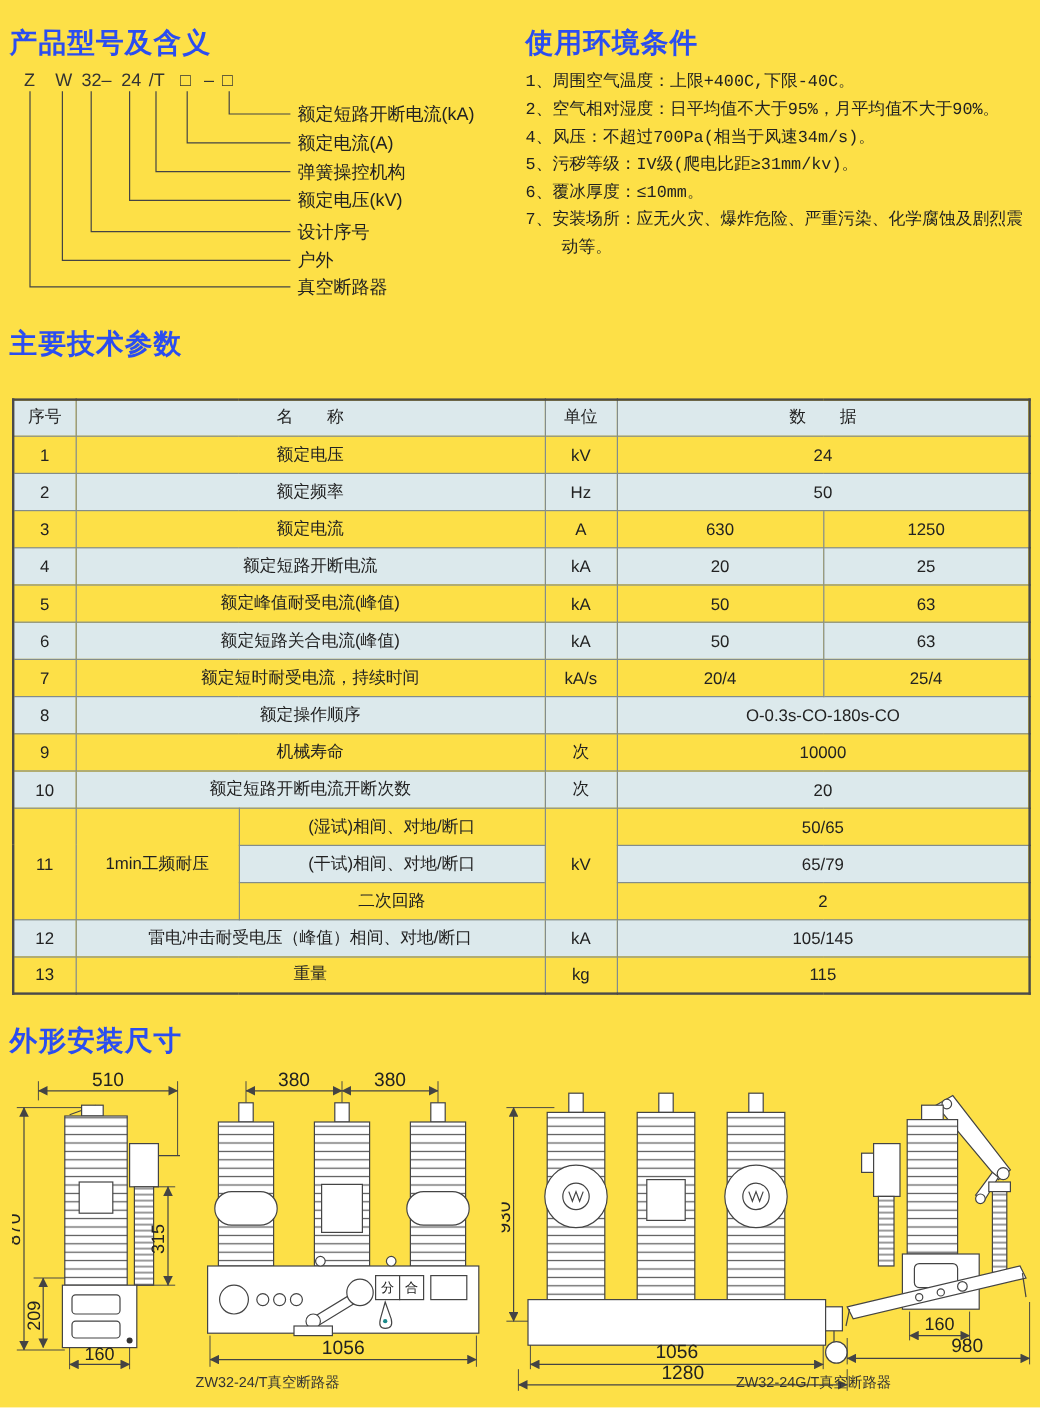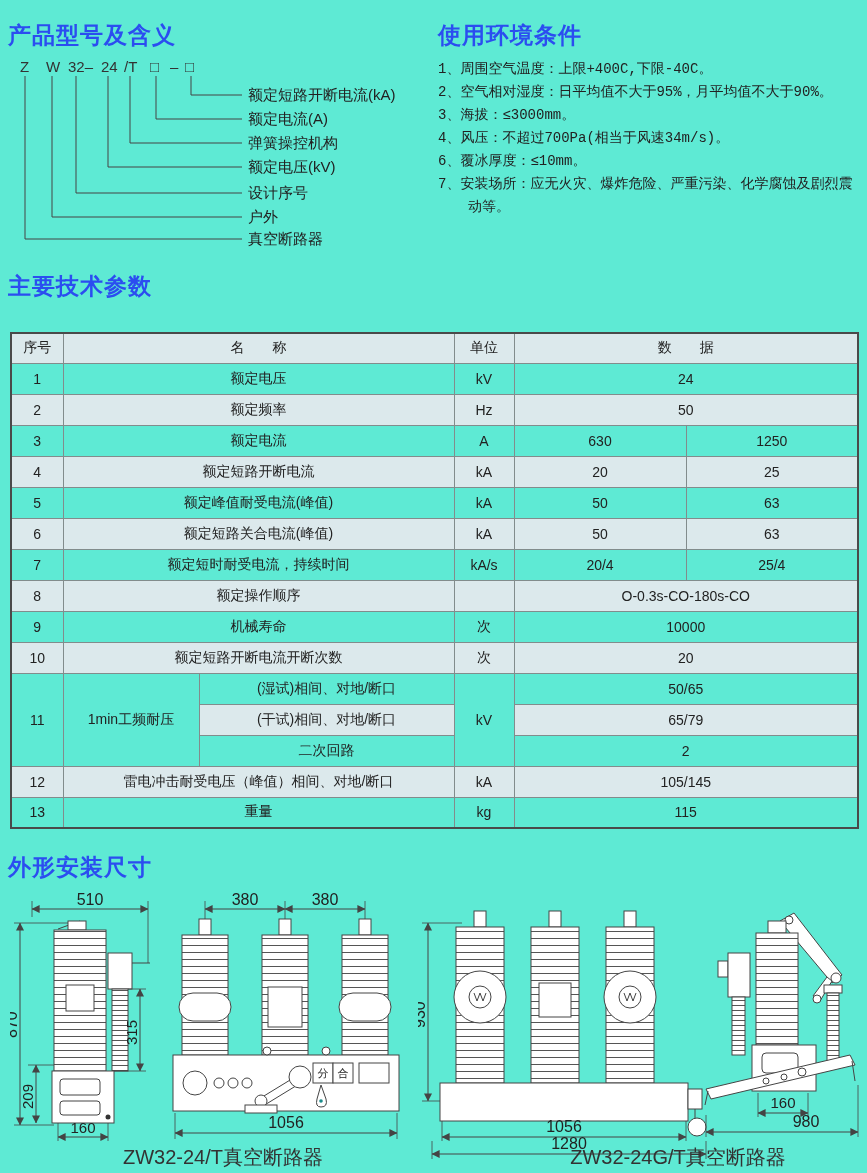--- a/index.html
+++ b/index.html
@@ -1,16 +1,16 @@
 <!DOCTYPE html>
 <html><head>
 <meta charset="utf-8">
 <style>
   html,body{margin:0;padding:0;background:#fff;}
-  .page{position:relative;width:867px;height:1173px;background:#5eead4;overflow:hidden;
+  .page{position:relative;width:867px;height:1173px;background:#fde047;overflow:hidden;
         font-family:"Liberation Sans","DejaVu Sans",sans-serif;color:#1a1a1a;}
   .abs{position:absolute;}
   .sec-title{position:absolute;margin:0;font-size:23px;font-weight:bold;color:#2b4df0;letter-spacing:1px;}
   
   .env-list{position:absolute;left:438px;top:58px;width:425px;font-size:14px;color:#222;font-family:Liberation Mono, monospace;}
   .env-item{padding-left:30px;text-indent:-30px;line-height:23px;margin:0;}
   
   table.params{position:absolute;left:10px;top:332px;width:847px;border-collapse:collapse;
                border:2px solid #4a4a4a;table-layout:fixed;}
   table.params th,table.params td{border:1px solid #828c8c;font-size:14px;color:#222;
@@ -26,21 +26,21 @@
   svg .ribfill{stroke:#444;stroke-width:1;fill:url(#ribs);}
   svg .ribfill2{stroke:#444;stroke-width:1;fill:url(#ribs2);}
   svg .dim{stroke:#444;stroke-width:1;fill:none;marker-start:url(#arr);marker-end:url(#arr);}
   svg .ext{stroke:#444;stroke-width:0.8;fill:none;}
   svg text{font-family:"Liberation Sans","DejaVu Sans",sans-serif;fill:#222;}
   svg .dimtxt{font-size:16px;}
   svg .dimtxt-s{font-size:15px;}
   svg .code{font-size:15px;fill:#333;}
   svg .mlabel{font-size:15px;fill:#222;}
   svg .plate{font-size:11px;}
-  .caption{position:absolute;font-size:20px;color:#333;text-align:center;}
+  .caption{position:absolute;font-size:12px;color:#333;text-align:center;}
 </style>
 </head>
 <body>
 
 <div class="page">
 
   <svg width="0" height="0" style="position:absolute" aria-hidden="true">
     <defs>
       <marker id="arr" viewBox="0 0 10 10" refX="9.5" refY="5" markerWidth="8" markerHeight="8" orient="auto-start-reverse">
         <path d="M0,0 L10,5 L0,10 z" fill="#444"></path>
@@ -83,22 +83,22 @@
     <text class="mlabel" x="240" y="116">额定电压(kV)</text>
     <text class="mlabel" x="240" y="142">设计序号</text>
     <text class="mlabel" x="240" y="166">户外</text>
     <text class="mlabel" x="240" y="188">真空断路器</text>
   </svg>
 
   <h2 class="sec-title" style="left:438px;top:20px;">使用环境条件</h2>
   <div class="env-list">
     <p class="env-item">1、周围空气温度：上限+400C,下限-40C。</p>
     <p class="env-item">2、空气相对湿度：日平均值不大于95%，月平均值不大于90%。</p>
-    <p class="env-item">3、海拔：≤3000mm。</p>
     <p class="env-item">4、风压：不超过700Pa(相当于风速34m/s)。</p>
+    <p class="env-item">5、污秽等级：IV级(爬电比距≥31mm/kv)。</p>
     <p class="env-item">6、覆冰厚度：≤10mm。</p>
     <p class="env-item">7、安装场所：应无火灾、爆炸危险、严重污染、化学腐蚀及剧烈震动等。</p>
   </div>
 
   <h2 class="sec-title" style="left:8px;top:271px;font-family:Liberation Mono, monospace;">主要技术参数</h2>
 
   <table class="params">
     <colgroup>
       <col style="width:52px">
         <col style="width:136px">

